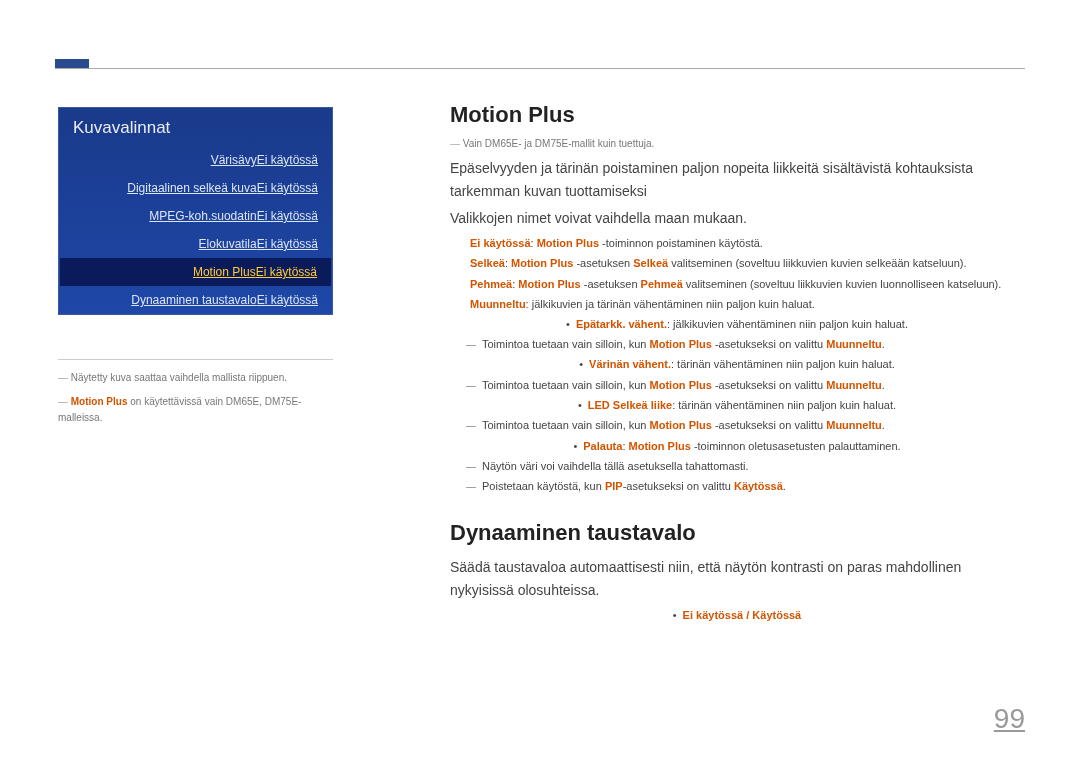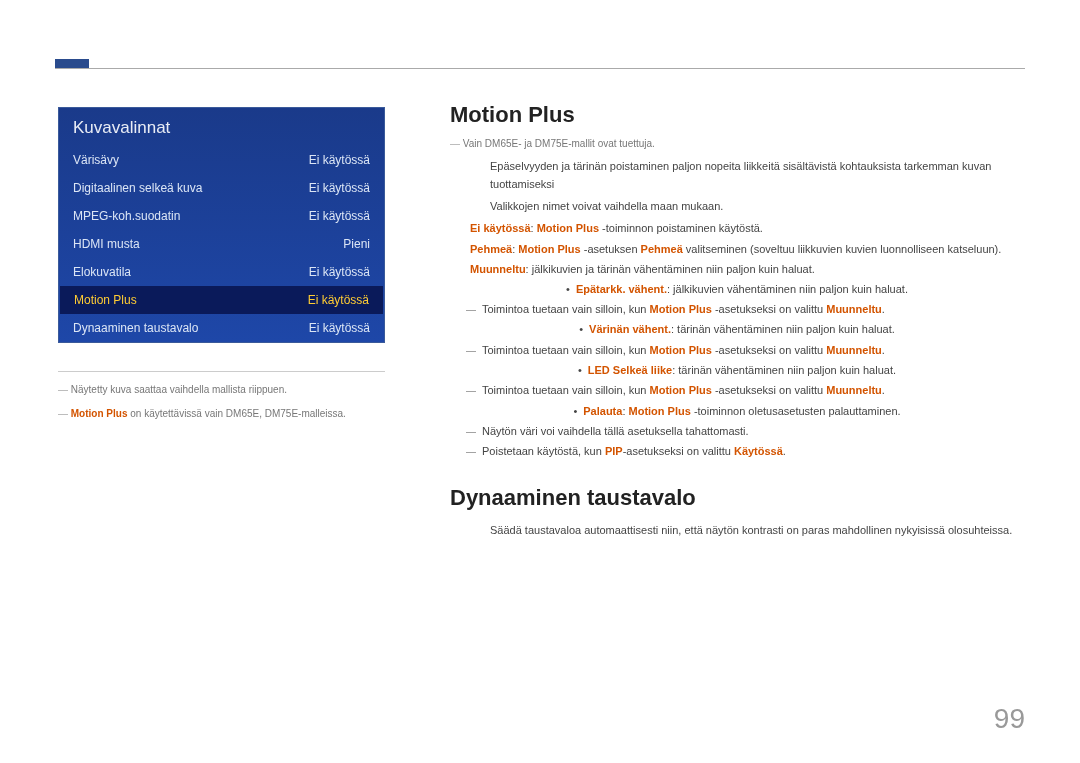--- a/index.html
+++ b/index.html
@@ -24,48 +24,49 @@
       top: 68px;
       left: 55px;
       right: 55px;
       height: 1px;
       background: #aaa;
     }
     .sidebar {
       position: absolute;
       top: 107px;
       left: 58px;
-      width: 327px;
+      width: 275px;
     }
     .menu-box {
       background: linear-gradient(to bottom, #1a3a8a 0%, #1e47a8 100%);
       border: 1px solid #3a5a9a;
       color: #fff;
       font-size: 12px;
     }
     .menu-title {
       font-size: 17px;
       font-weight: 400;
       padding: 10px 14px 8px;
       color: #e8ecf5;
     }
     .menu-item {
       display: flex;
-      justify-content: space-between;
+      justify-content: flex-end;
       padding: 7px 14px;
       font-size: 12px;
       color: #dbe5f5;
+      text-decoration: underline;
     }
     .menu-item.selected {
       background: #0a1a5a;
       color: #ffcc33;
       margin: 0 1px;
     }
     .footnotes {
-      margin-top: 28px;
+      margin-top: 44px;
       border-top: 1px solid #ccc;
       padding-top: 10px;
       font-size: 10px;
       color: #777;
       line-height: 1.6;
     }
     .footnotes p { margin-bottom: 8px; }
     .dash { color: #aaa; }
     .orange-bold { color: #d35400; font-weight: bold; }
     .main {
@@ -79,25 +80,24 @@
       font-weight: bold;
       color: #222;
       margin-bottom: 10px;
     }
     .note-line {
       font-size: 10px;
       color: #777;
       margin-bottom: 8px;
     }
     .body-text {
-      font-size: 11px;
+      font-size: 14px;
       color: #444;
       line-height: 1.65;
       margin-bottom: 4px;
-      margin-left: 40px;
     }
     .option-line {
       font-size: 11px;
       color: #444;
       line-height: 1.65;
       margin-bottom: 2px;
       padding-left: 20px;
     }
     ul.bullets {
       list-style: none;
@@ -130,20 +130,21 @@
     .section2 {
       margin-top: 24px;
     }
     .page-num {
       position: absolute;
       bottom: 28px;
       right: 55px;
       font-size: 28px;
       color: #999;
       font-weight: 300;
+      text-decoration: underline;
     }
   </style>
 </head>
 <body>
 
 <div class="top-bar"></div>
 <div class="top-line"></div>
 
 <div class="sidebar">
   <div class="menu-box">
@@ -152,24 +153,20 @@
       <span>Värisävy</span>
       <span>Ei käytössä</span>
     </div>
     <div class="menu-item">
       <span>Digitaalinen selkeä kuva</span>
       <span>Ei käytössä</span>
     </div>
     <div class="menu-item">
       <span>MPEG-koh.suodatin</span>
       <span>Ei käytössä</span>
-    </div>
-    <div class="menu-item">
-      <span>HDMI musta</span>
-      <span>Pieni</span>
     </div>
     <div class="menu-item">
       <span>Elokuvatila</span>
       <span>Ei käytössä</span>
     </div>
     <div class="menu-item selected">
       <span>Motion Plus</span>
       <span>Ei käytössä</span>
     </div>
     <div class="menu-item">
@@ -178,26 +175,27 @@
     </div>
   </div>
   <div class="footnotes">
     <p><span class="dash">―</span> <span>Näytetty kuva saattaa vaihdella mallista riippuen.</span></p>
     <p><span class="dash">―</span> <span class="orange-bold">Motion Plus</span><span> on käytettävissä vain DM65E, DM75E-malleissa.</span></p>
   </div>
 </div>
 
 <div class="main">
   <h2>Motion Plus</h2>
-  <p class="note-line"><span class="dash">―</span> <span>Vain DM65E- ja DM75E-mallit ovat tuettuja.</span></p>
+  <p class="note-line"><span class="dash">―</span> <span>Vain DM65E- ja DM75E-mallit kuin tuettuja.</span></p>
   <p class="body-text">Epäselvyyden ja tärinän poistaminen paljon nopeita liikkeitä sisältävistä kohtauksista tarkemman kuvan tuottamiseksi</p>
   <p class="body-text">Valikkojen nimet voivat vaihdella maan mukaan.</p>
 
   <p class="option-line"><span class="orange-bold">Ei käytössä</span><span>: </span><span class="orange-bold">Motion Plus</span><span> -toiminnon poistaminen käytöstä.</span></p>
 
+  <p class="option-line"><span class="orange-bold">Selkeä</span><span>: </span><span class="orange-bold">Motion Plus</span><span> -asetuksen </span><span class="orange-bold">Selkeä</span><span> valitseminen (soveltuu liikkuvien kuvien selkeään katseluun).</span></p>
 
 
   <p class="option-line"><span class="orange-bold">Pehmeä</span><span>: </span><span class="orange-bold">Motion Plus</span><span> -asetuksen </span><span class="orange-bold">Pehmeä</span><span> valitseminen (soveltuu liikkuvien kuvien luonnolliseen katseluun).</span></p>
 
   <p class="option-line"><span class="orange-bold">Muunneltu</span><span>: jälkikuvien ja tärinän vähentäminen niin paljon kuin haluat.</span></p>
 
   <ul class="bullets">
     <li><span class="orange-bold">Epätarkk. vähent.</span><span>: jälkikuvien vähentäminen niin paljon kuin haluat.</span></li>
   </ul>
   <p class="sub-line"><span>Toimintoa tuetaan vain silloin, kun </span><span class="orange-bold">Motion Plus</span><span> -asetukseksi on valittu </span><span class="orange-bold">Muunneltu</span><span>.</span></p>
@@ -214,16 +212,19 @@
 
   <ul class="bullets">
     <li><span class="orange-bold">Palauta</span><span>: </span><span class="orange-bold">Motion Plus</span><span> -toiminnon oletusasetusten palauttaminen.</span></li>
   </ul>
   <p class="sub-line">Näytön väri voi vaihdella tällä asetuksella tahattomasti.</p>
   <p class="sub-line"><span>Poistetaan käytöstä, kun </span><span class="orange-bold">PIP</span><span>-asetukseksi on valittu </span><span class="orange-bold">Käytössä</span><span>.</span></p>
 
   <div class="section2">
     <h2>Dynaaminen taustavalo</h2>
     <p class="body-text">Säädä taustavaloa automaattisesti niin, että näytön kontrasti on paras mahdollinen nykyisissä olosuhteissa.</p>
+    <ul class="bullets">
+      <li><span class="orange-bold">Ei käytössä / Käytössä</span></li>
+    </ul>
   </div>
 </div>
 
 <div class="page-num">99</div>
 
 </body></html>

